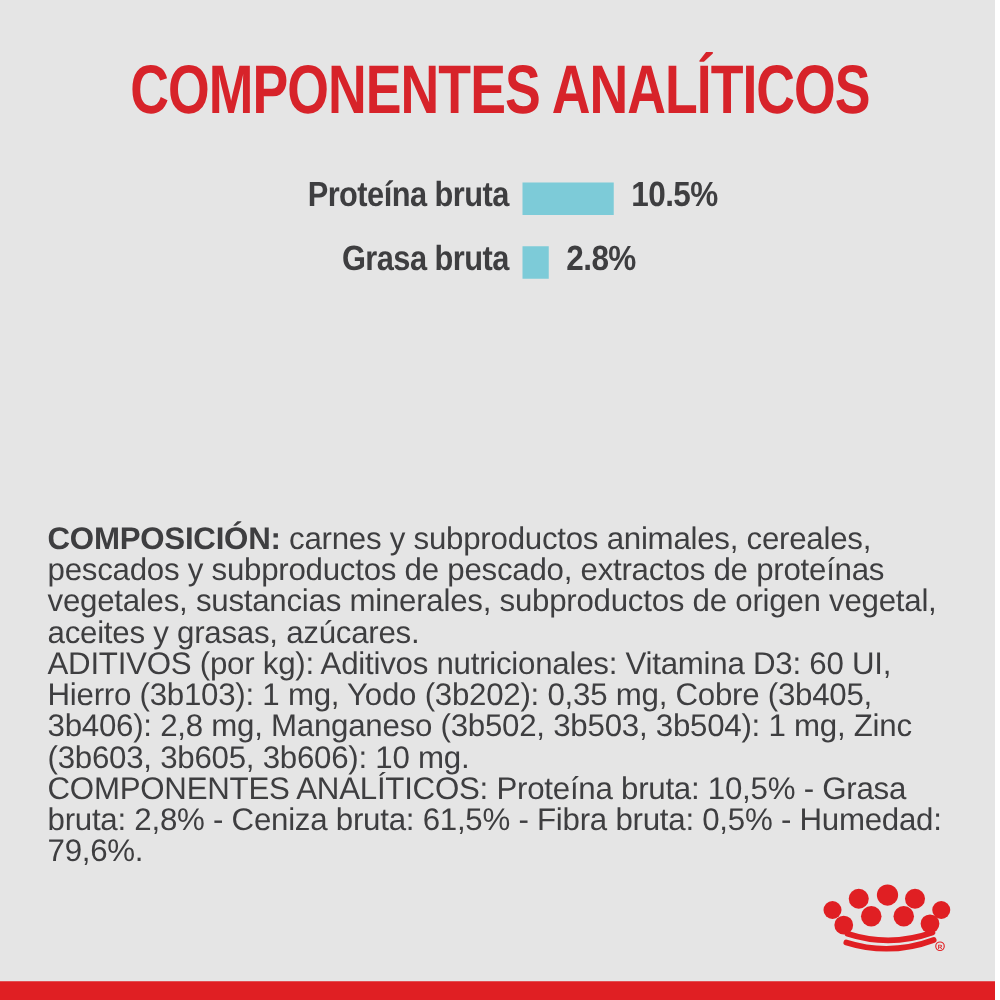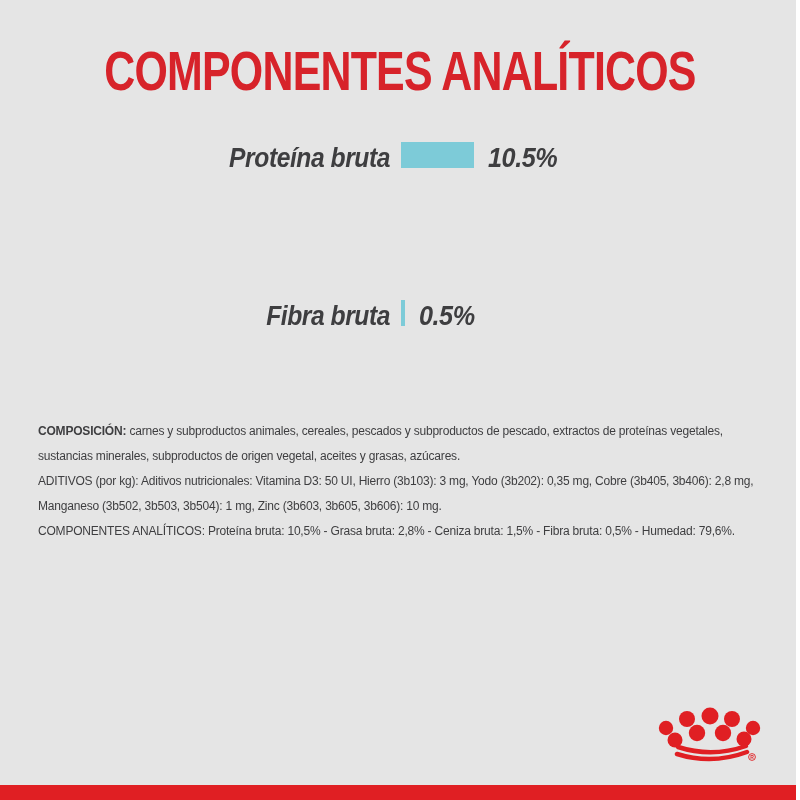--- a/index.html
+++ b/index.html
@@ -8,37 +8,37 @@
     font-family:"Liberation Sans", sans-serif;
   }
   .title{
     position:absolute;top:42px;left:0;width:800px;height:60px;
     line-height:58px;text-align:center;
     font-size:55px;font-weight:bold;color:#d7232a;
     transform:scaleX(0.78);transform-origin:50% 50%;
     letter-spacing:-1px;white-space:nowrap;
   }
   .chart{position:absolute;top:0;left:0;width:800px;height:400px;}
-  .row{position:absolute;left:0;height:30px;display:flex;align-items:flex-start;font-style:italic;}
+  .row{position:absolute;left:17px;height:30px;display:flex;align-items:flex-end;}
   .row .label{
     width:390px;text-align:right;font-size:28px;font-weight:bold;color:#3e3e40;
     transform:scaleX(0.88);transform-origin:100% 50%;white-space:nowrap;
     letter-spacing:-0.5px;
   }
   .row .bar{
     height:26px;background:#7dcbd8;margin-left:11px;flex:0 0 auto;
   }
   .row .value{
     margin-left:14px;font-size:28px;font-weight:bold;color:#3e3e40;
     transform:scaleX(0.9);transform-origin:0 50%;white-space:nowrap;
     letter-spacing:-0.5px;
   }
   .textblock{
     position:absolute;left:38px;top:419px;width:728px;
-    font-size:12px;line-height:25px;color:#3e3e40;letter-spacing:-0.2px;
+    font-size:25px;line-height:25px;color:#3e3e40;letter-spacing:-0.2px;
   }
   .textblock p{margin:0;padding:0;}
   .textblock b{font-weight:bold;}
   .logo{position:absolute;left:650px;top:695px;width:130px;height:85px;}
   .bottom-bar{
     position:absolute;left:0;bottom:0;width:800px;height:15px;background:#e01f23;
   }
 </style>
 </head>
 <body>
@@ -48,35 +48,35 @@
   <div class="title">COMPONENTES ANALÍTICOS</div>
 
   <div class="chart">
 
     <div class="row" style="top:142px">
       <div class="label">Proteína bruta</div>
       <div class="bar" style="width: 73px;"></div>
       <div class="value">10.5%</div>
     </div>
 
+    <div class="row" style="top:193px">
+      <div class="label">Grasa bruta</div>
+      <div class="bar" style="width: 21px;"></div>
+      <div class="value">2.8%</div>
+    </div>
 
 
-    <div class="row" style="top:300px">
-      <div class="label">Fibra bruta</div>
-      <div class="bar" style="width: 4px;"></div>
-      <div class="value">0.5%</div>
-    </div>
 
 
   </div>
 
   <div class="textblock">
     <p><b>COMPOSICIÓN:</b><span> carnes y subproductos animales, cereales, pescados y subproductos de pescado, extractos de proteínas vegetales, sustancias minerales, subproductos de origen vegetal, aceites y grasas, azúcares.</span></p>
-    <p>ADITIVOS (por kg): Aditivos nutricionales: Vitamina D3: 50 UI, Hierro (3b103): 3 mg, Yodo (3b202): 0,35 mg, Cobre (3b405, 3b406): 2,8 mg, Manganeso (3b502, 3b503, 3b504): 1 mg, Zinc (3b603, 3b605, 3b606): 10 mg.</p>
-    <p>COMPONENTES ANALÍTICOS: Proteína bruta: 10,5% - Grasa bruta: 2,8% - Ceniza bruta: 1,5% - Fibra bruta: 0,5% - Humedad: 79,6%.</p>
+    <p>ADITIVOS (por kg): Aditivos nutricionales: Vitamina D3: 60 UI, Hierro (3b103): 1 mg, Yodo (3b202): 0,35 mg, Cobre (3b405, 3b406): 2,8 mg, Manganeso (3b502, 3b503, 3b504): 1 mg, Zinc (3b603, 3b605, 3b606): 10 mg.</p>
+    <p>COMPONENTES ANALÍTICOS: Proteína bruta: 10,5% - Grasa bruta: 2,8% - Ceniza bruta: 61,5% - Fibra bruta: 0,5% - Humedad: 79,6%.</p>
   </div>
 
   <svg class="logo" viewBox="0 0 130 85" xmlns="http://www.w3.org/2000/svg" aria-hidden="true">
     <g fill="#e01f23">
       <circle cx="16" cy="33" r="7.2"></circle>
       <circle cx="37" cy="24" r="8"></circle>
       <circle cx="60" cy="21" r="8.5"></circle>
       <circle cx="82" cy="24" r="8"></circle>
       <circle cx="103" cy="33" r="7.2"></circle>
       <circle cx="25" cy="45" r="7.5"></circle>

